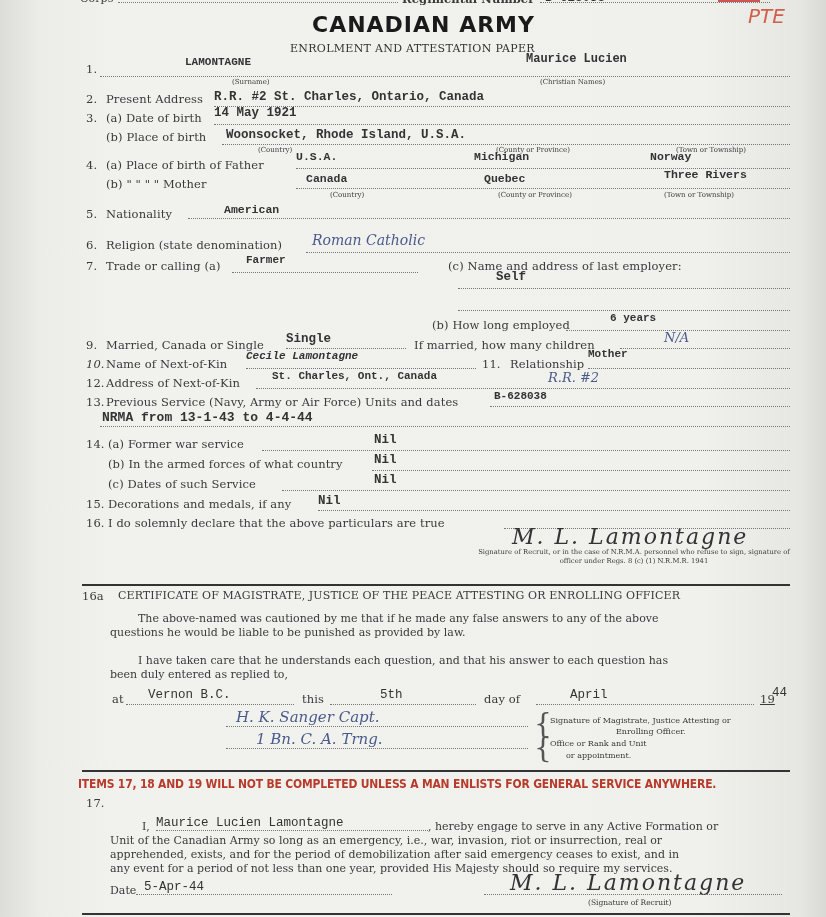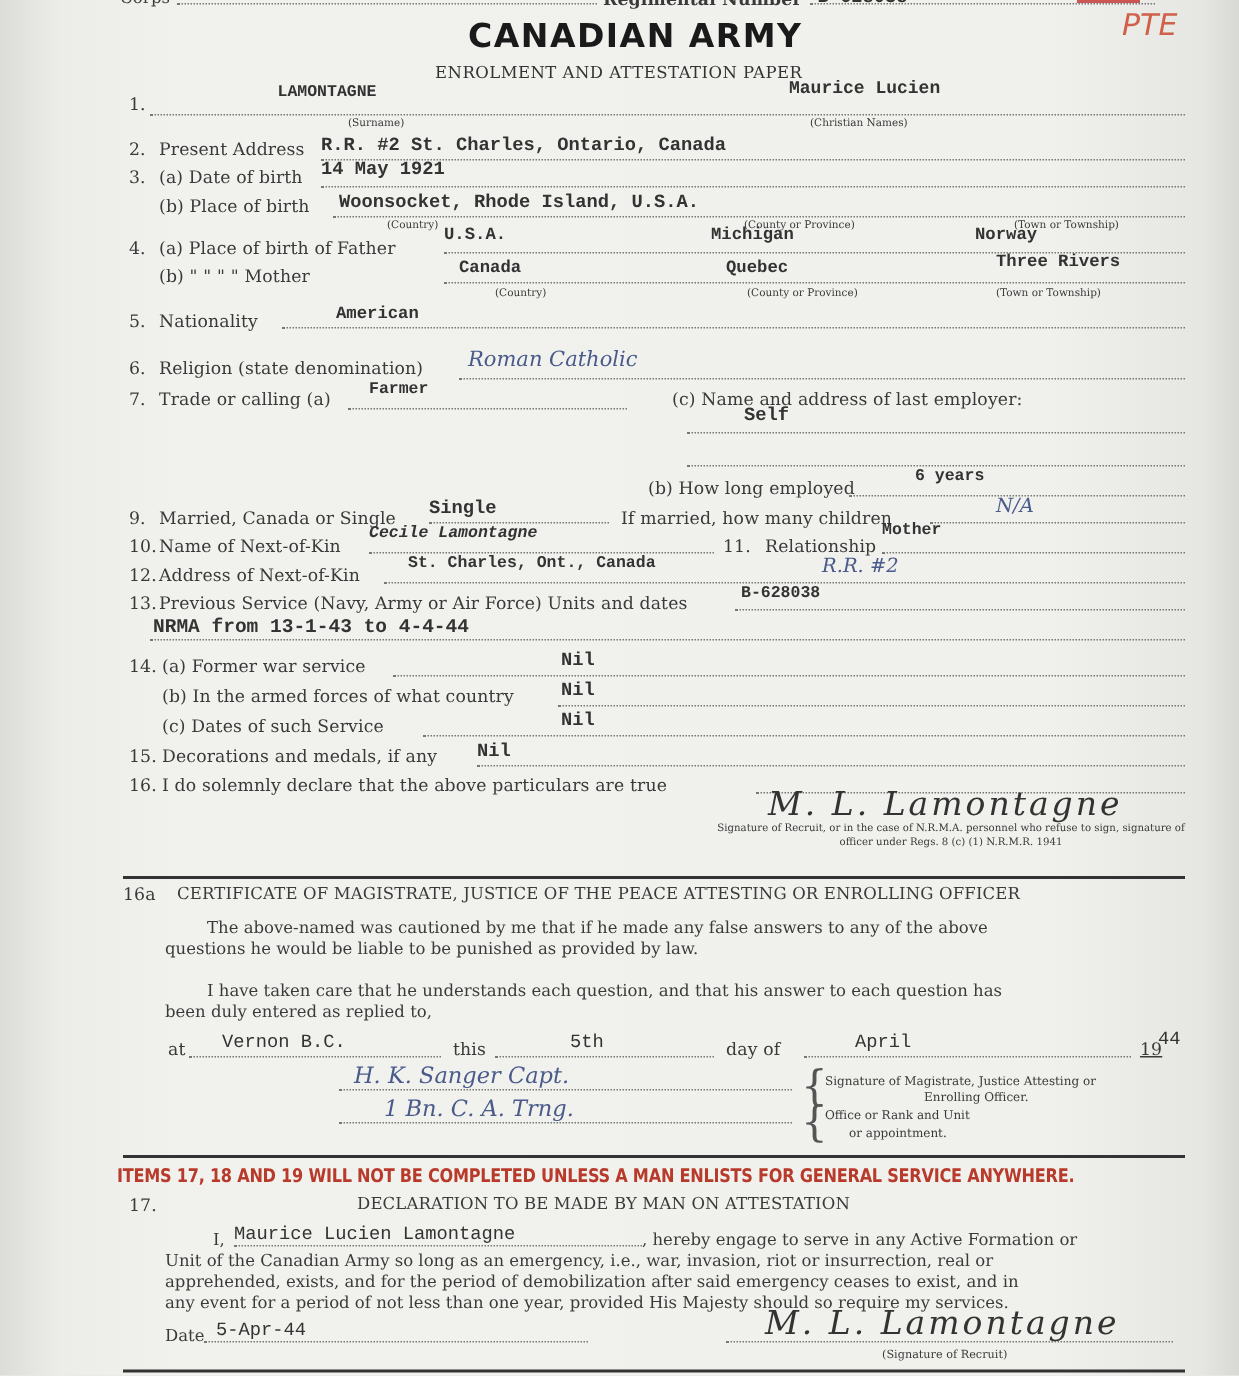--- a/index.html
+++ b/index.html
@@ -110,21 +110,21 @@
   <div class="dots" style="left:566px;top:330px;width:224px;"></div>
 
   <span class="abs label" style="left:86px;top:338px;">9.</span>
   <span class="abs label" style="left:106px;top:338px;">Married, Canada or Single</span>
   <span class="abs typed" style="left:286px;top:332px;">Single</span>
   <div class="dots" style="left:286px;top:348px;width:120px;"></div>
   <span class="abs label" style="left:414px;top:338px;">If married, how many children</span>
   <span class="abs hand" style="left:664px;top:330px;">N/A</span>
   <div class="dots" style="left:620px;top:348px;width:170px;"></div>
 
-  <span class="abs label" style="left:86px;top:357px;">10.</span>
+  <span class="abs label" style="left:86px;top:357px;font-style:italic;">10.</span>
   <span class="abs label" style="left:106px;top:357px;">Name of Next-of-Kin</span>
   <span class="abs typed" style="left:246px;top:350px;font-size:11px;font-style:italic;">Cecile Lamontagne</span>
   <div class="dots" style="left:246px;top:368px;width:230px;"></div>
   <span class="abs label" style="left:482px;top:357px;">11.</span>
   <span class="abs label" style="left:510px;top:357px;">Relationship</span>
   <span class="abs typed" style="left:588px;top:348px;font-size:11px;">Mother</span>
   <div class="dots" style="left:588px;top:368px;width:202px;"></div>
 
   <span class="abs label" style="left:86px;top:376px;">12.</span>
   <span class="abs label" style="left:106px;top:376px;">Address of Next-of-Kin</span>
@@ -191,21 +191,20 @@
   <span class="abs brace" style="left:534px;top:710px;font-size:28px;">{</span>
   <span class="abs brace" style="left:534px;top:734px;font-size:28px;">{</span>
   <span class="abs small" style="left:550px;top:716px;font-size:8px;">Signature of Magistrate, Justice Attesting or</span>
   <span class="abs small" style="left:616px;top:727px;font-size:8px;">Enrolling Officer.</span>
   <span class="abs small" style="left:550px;top:739px;font-size:8px;">Office or Rank and Unit</span>
   <span class="abs small" style="left:566px;top:751px;font-size:8px;">or appointment.</span>
 
   <div class="rule" style="left:82px;top:770px;width:708px;"></div>
   <div class="abs red-head" style="left:78px;top:776px;">ITEMS 17, 18 AND 19 WILL NOT BE COMPLETED UNLESS A MAN ENLISTS FOR GENERAL SERVICE ANYWHERE.</div>
   <span class="abs label" style="left:86px;top:796px;">17.</span>
-  <span class="abs label" style="left:238px;top:796px;font-size:11px;">DECLARATION TO BE MADE BY MAN ON ATTESTATION</span>
 
   <span class="abs para" style="left:142px;top:820px;">I,</span>
   <span class="abs typed" style="left:156px;top:816px;font-weight:normal;">Maurice Lucien Lamontagne</span>
   <div class="dots" style="left:156px;top:830px;width:272px;"></div>
   <span class="abs para" style="left:428px;top:820px;">, hereby engage to serve in any Active Formation or</span>
   <span class="abs para" style="left:110px;top:834px;">Unit of the Canadian Army so long as an emergency, i.e., war, invasion, riot or insurrection, real or</span>
   <span class="abs para" style="left:110px;top:848px;">apprehended, exists, and for the period of demobilization after said emergency ceases to exist, and in</span>
   <span class="abs para" style="left:110px;top:862px;">any event for a period of not less than one year, provided His Majesty should so require my services.</span>
 
   <span class="abs para" style="left:110px;top:884px;">Date</span>

